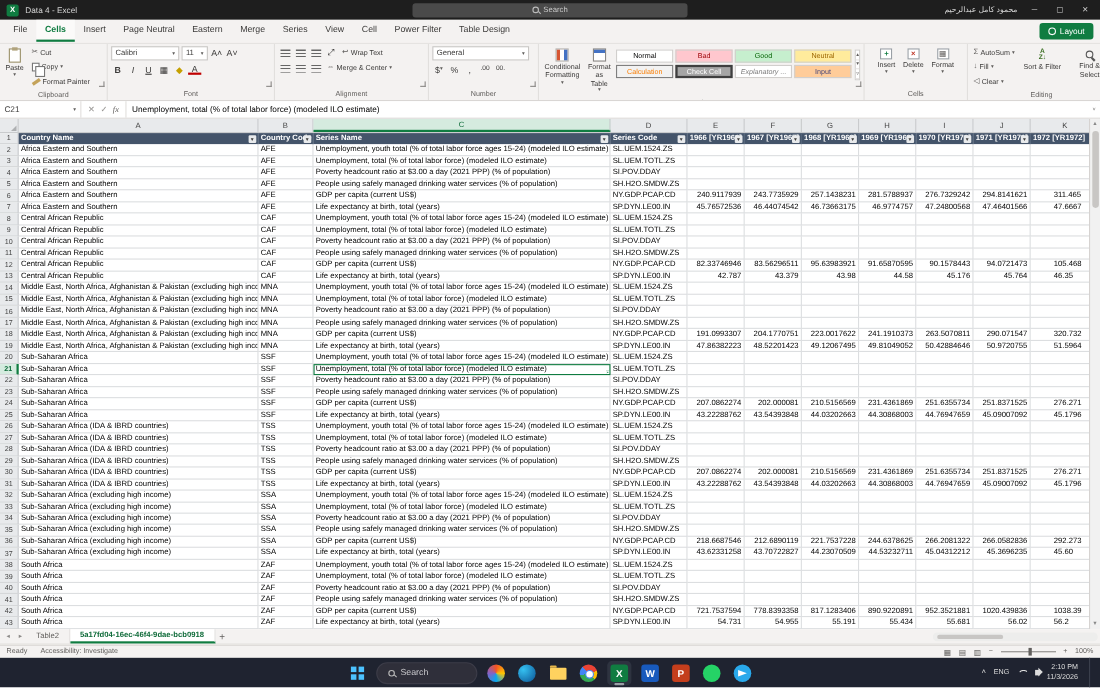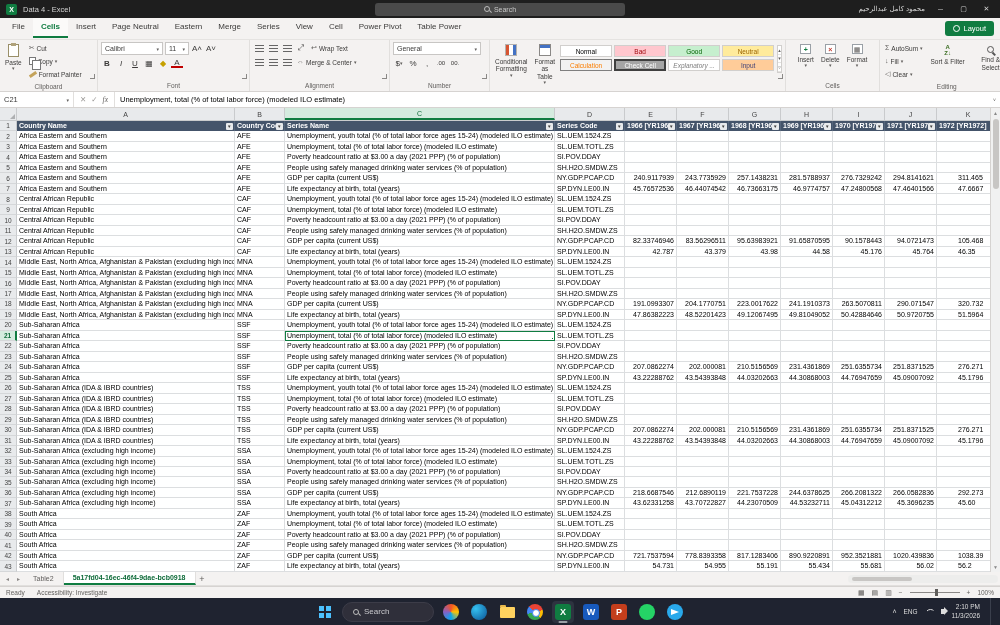--- a/index.html
+++ b/index.html
@@ -164,22 +164,22 @@
   <div id="rtabs" style="display:flex">
       <div class="rtab">File</div>
       <div class="rtab active">Cells</div>
       <div class="rtab">Insert</div>
       <div class="rtab">Page Neutral</div>
       <div class="rtab">Eastern</div>
       <div class="rtab">Merge</div>
       <div class="rtab">Series</div>
       <div class="rtab">View</div>
       <div class="rtab">Cell</div>
-      <div class="rtab">Power Pivot</div>
-      <div class="rtab">Table Power</div>
+      <div class="rtab">Power Filter</div>
+      <div class="rtab">Table Design</div>
     </div>
   <div class="share-btn">
     <span class="share-ic"></span>
     <span>Layout</span>
   </div>
 </div>
 
 <div id="ribbon">
 
   <div class="rgroup" style="width:98px">

